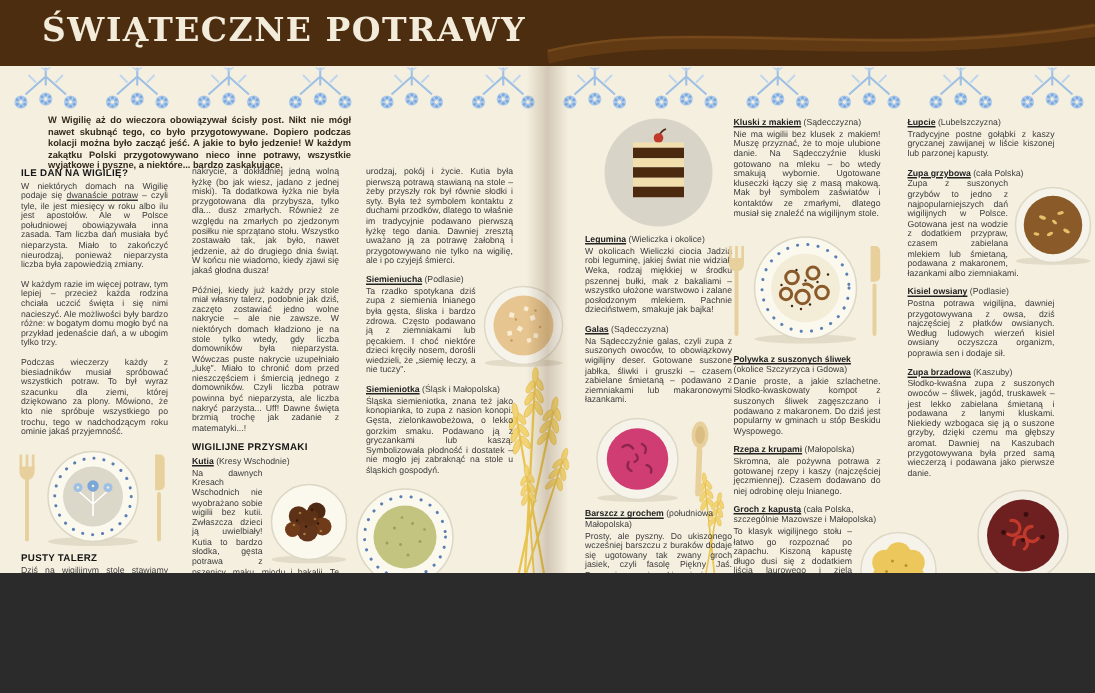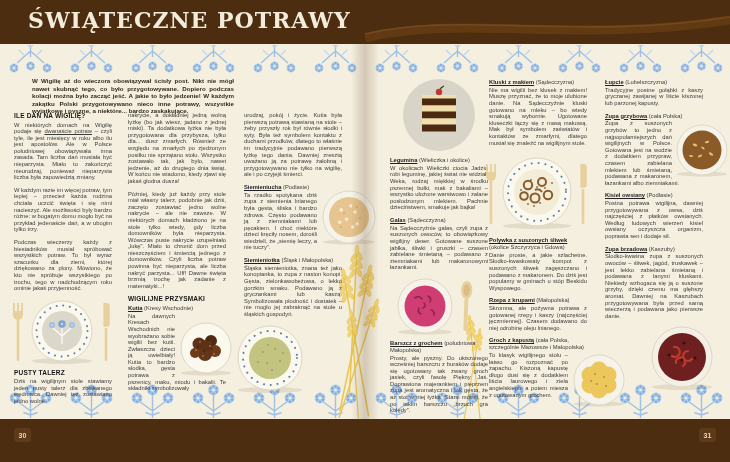--- a/index.html
+++ b/index.html
@@ -1,16 +1,16 @@
 <!DOCTYPE html>
 <html><head>
 <meta charset="utf-8">
 <style>
   html,body{margin:0;padding:0;background:#2b2b2b;}
-  .book{position:relative;width:730px;height:462px;background:#4c2d10;overflow:hidden;
+  .book{position:relative;width:730px;height:382px;background:#4c2d10;overflow:hidden;
         font-family:"Liberation Sans",sans-serif;}
   .paper{position:absolute;left:0;top:44px;width:730px;height:376px;background:#f5efdf;z-index:0;}
   .band{position:absolute;left:0;width:730px;background:#4c2d10;z-index:4;}
   .band-top{top:0;height:44px;}
   .band-bottom{top:419px;height:43px;}
   .swoosh{position:absolute;left:365px;top:0;z-index:4;}
   .title{position:absolute;left:28px;top:7px;z-index:5;color:#f3ecdb;
          font-family:"DejaVu Serif",serif;font-weight:bold;font-size:22px;letter-spacing:1px;}
   .border-svg{position:absolute;left:0;z-index:1;}
   .border-top{top:45px;}

